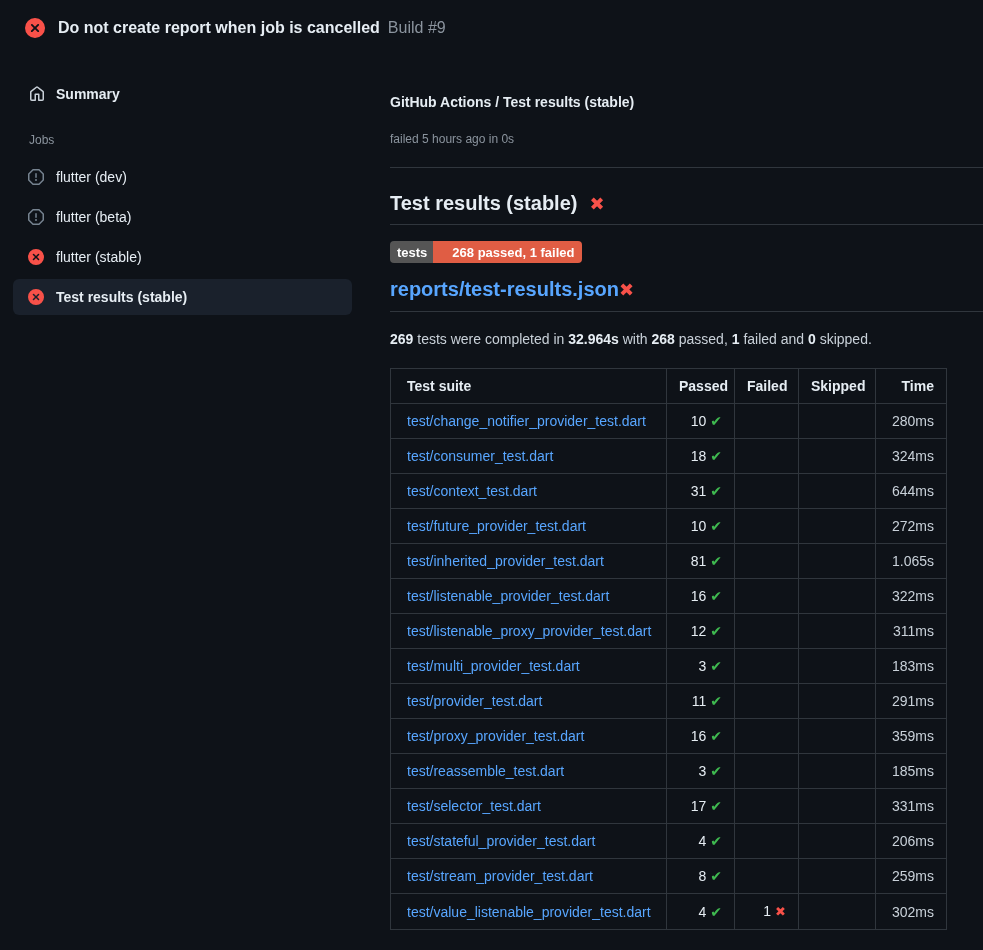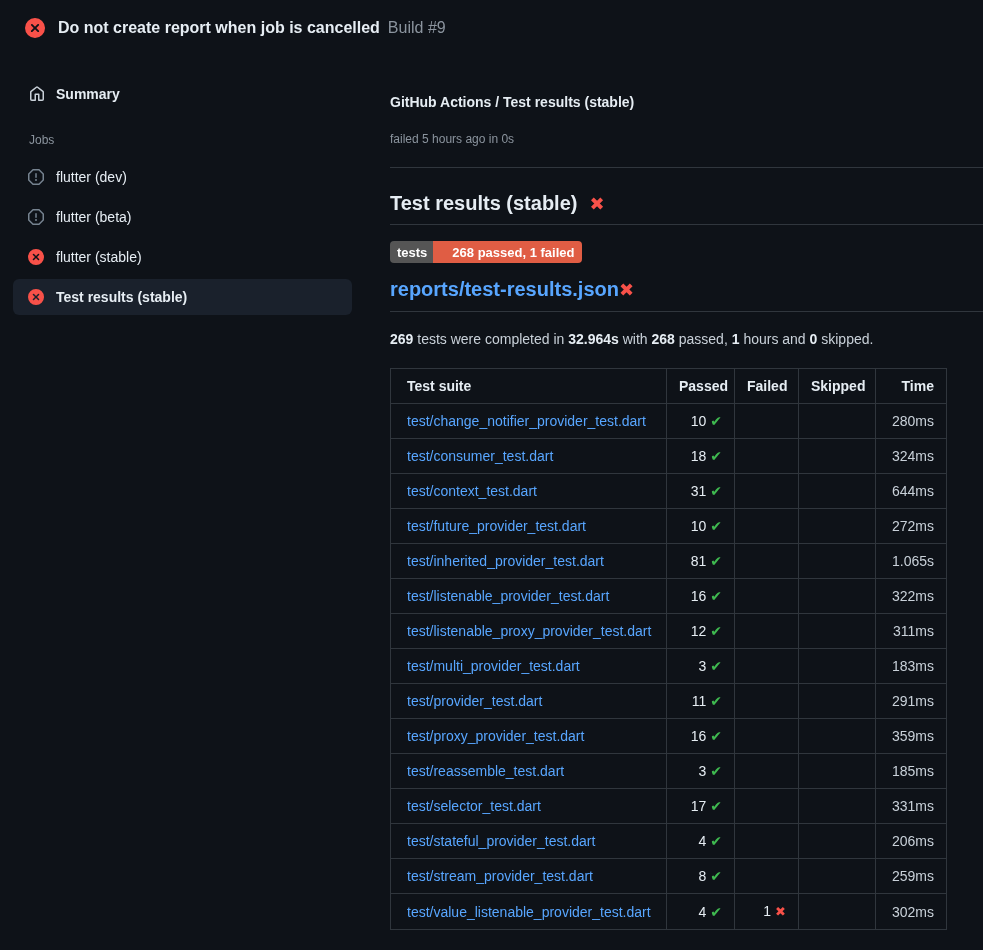--- a/index.html
+++ b/index.html
@@ -135,21 +135,21 @@
       <span class="b-label">tests</span>
       <span class="b-value">268 passed, 1 failed</span>
     </span>
 
     <h2 class="report-title">
       <a>reports/test-results.json</a>
       <span class="x-mark">✖</span>
     </h2>
     <hr class="divider d3">
 
-    <p class="summary-line" id="summary-line"><b>269</b><span> tests were completed in </span><b>32.964s</b><span> with </span><b>268</b><span> passed, </span><b>1</b><span> hours and </span><b>0</b><span> skipped.</span></p>
+    <p class="summary-line" id="summary-line"><b>269</b><span> tests were completed in </span><b>32.964s</b><span> with </span><b>268</b><span> passed, </span><b>1</b><span> failed and </span><b>0</b><span> skipped.</span></p>
 
     <table class="results">
       <colgroup>
           <col style="width:276px">
           <col style="width:68px">
           <col style="width:64px">
           <col style="width:77px">
           <col style="width:71px">
         </colgroup>
       <thead>

